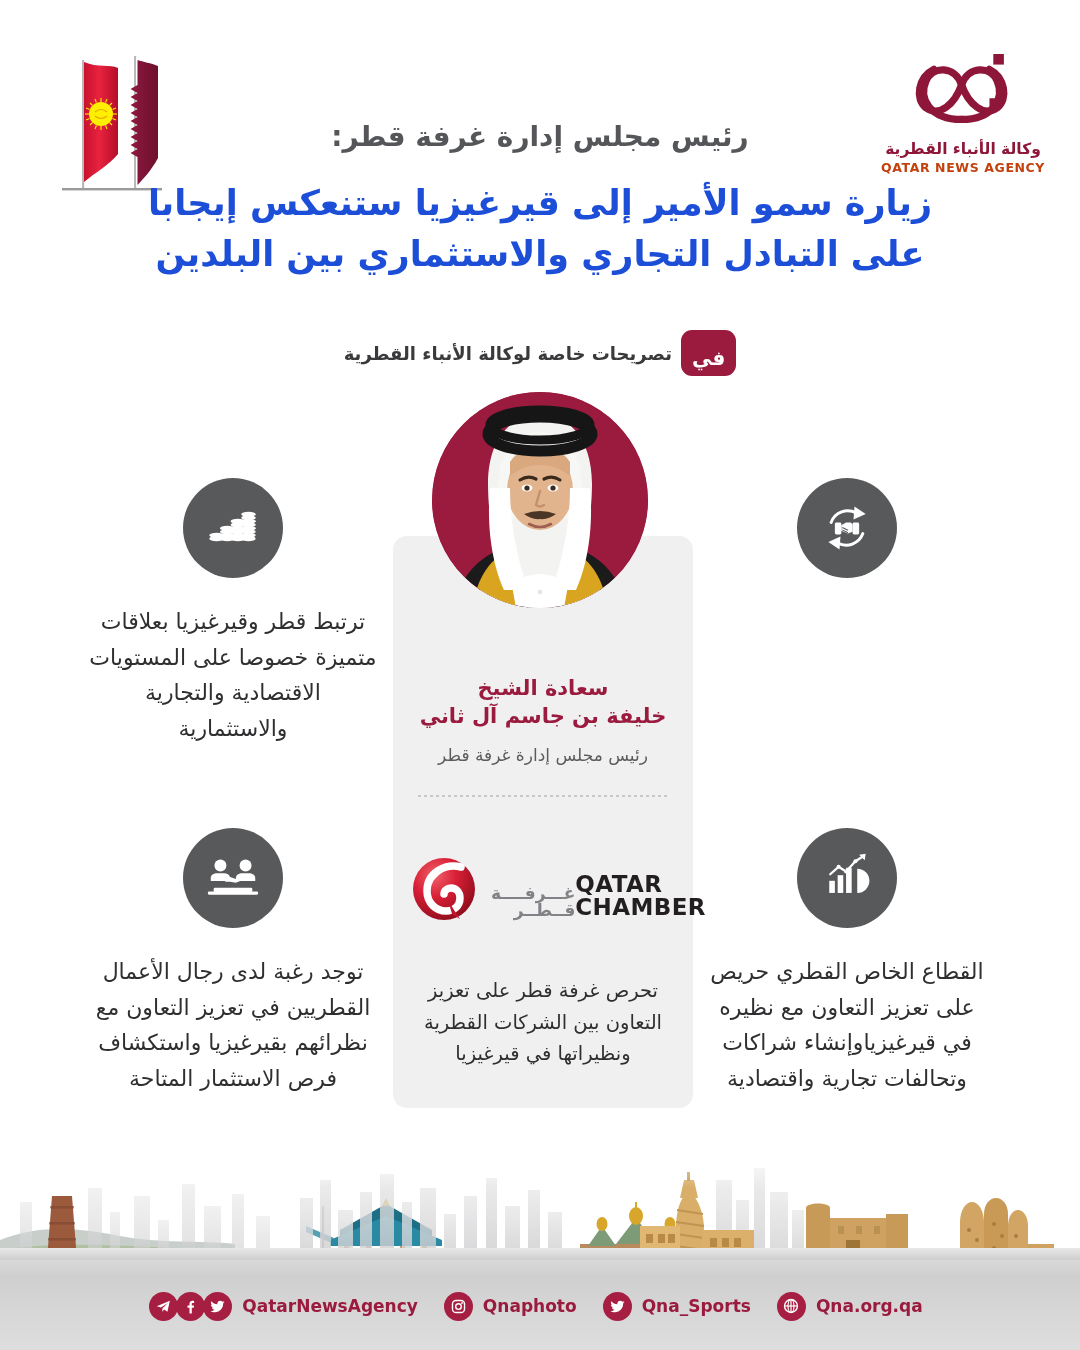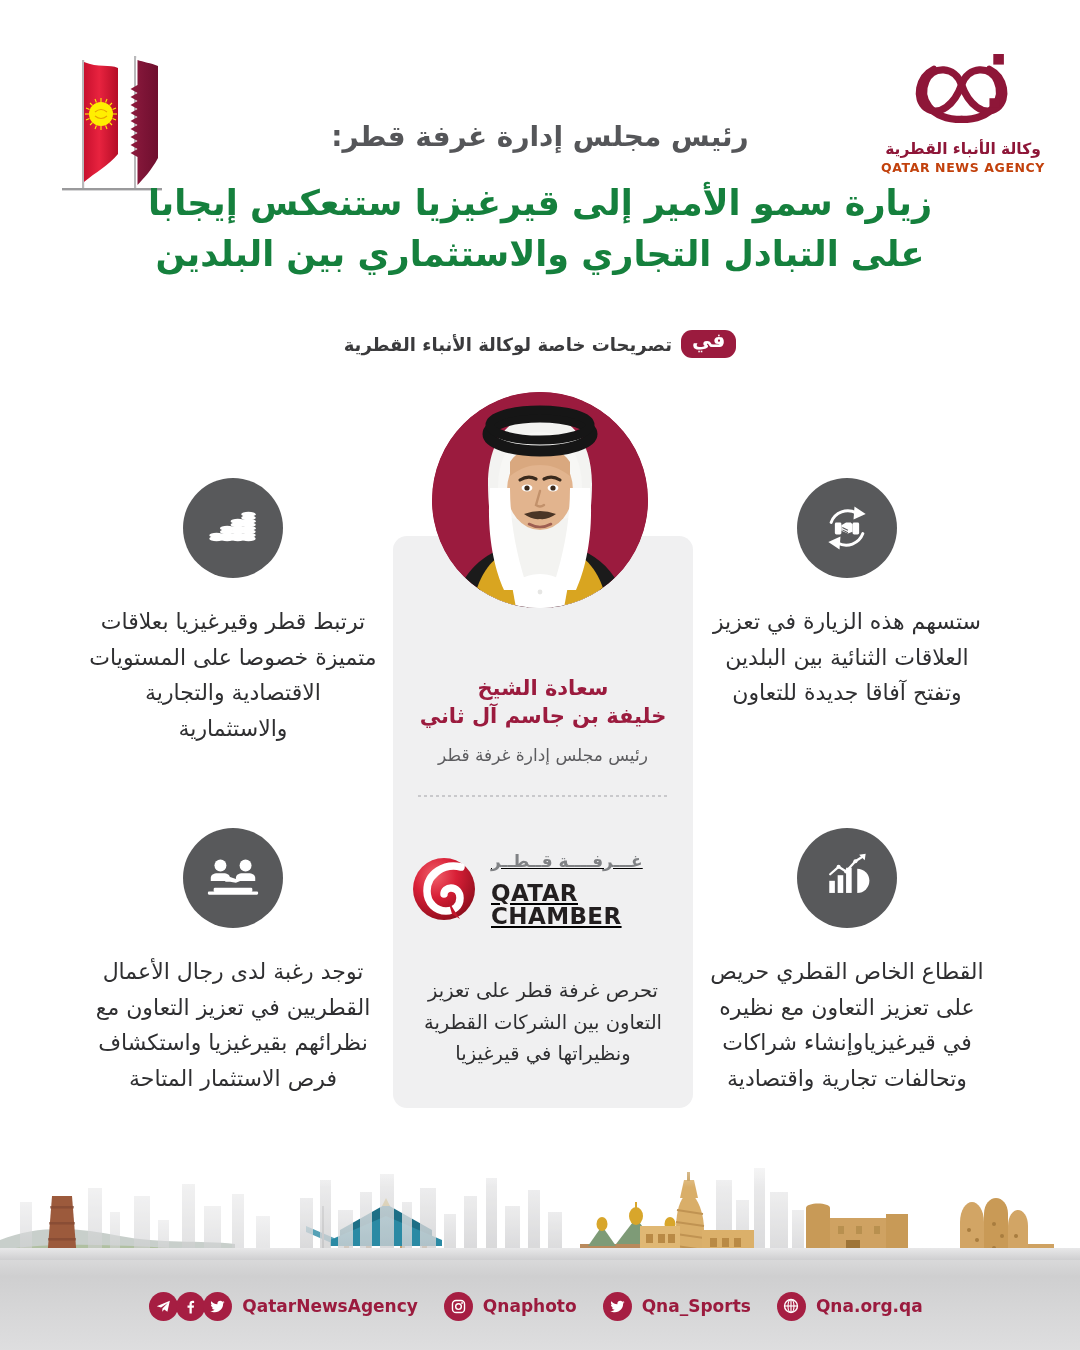--- a/index.html
+++ b/index.html
@@ -17,31 +17,31 @@
   .qna-logo .mark{width:125px;height:95px;margin:0 auto;display:block;}
   .qna-ar{font-size:15.5px;color:#8e1638;font-weight:bold;letter-spacing:.3px;line-height:1.1;margin-top:2px;}
   .qna-en{font-size:12.5px;color:#c2410c;font-weight:bold;letter-spacing:.6px;line-height:1.2;margin-top:2px;}
 
   .kicker{
     position:absolute;left:0;right:0;top:120px;text-align:center;
     font-size:28px;font-weight:bold;color:#555659;letter-spacing:0;
   }
   .headline{
     position:absolute;left:90px;right:90px;top:178px;text-align:center;
-    font-size:35px;font-weight:bold;color:#15803d;line-height:1.45;
+    font-size:35px;font-weight:bold;color:#1d4ed8;line-height:1.45;
   }
   .headline .l2{display:block;}
 
   .subtitle-wrap{
     position:absolute;left:0;right:0;top:330px;text-align:center;
     display:flex;align-items:center;justify-content:center;gap:9px;
   }
   .subtitle-badge{
     background:#9b1b3e;color:#ffffff;font-size:20px;font-weight:bold;
-    border-radius:11px;padding:0 11px 8px 11px;line-height:1;display:inline-block;
+    border-radius:11px;padding:18px 11px 8px 11px;line-height:1;display:inline-block;
   }
   .subtitle-text{font-size:18px;font-weight:bold;color:#3a3a3c;}
 
   
   .center-card{
     position:absolute;left:393px;top:536px;width:300px;height:572px;
     background:#f0f0f1;border-radius:14px;
   }
   .portrait{
     position:absolute;left:50%;top:392px;transform:translateX(-50%);
@@ -59,21 +59,21 @@
   .dotted-sep{
     position:absolute;left:418px;width:250px;top:795px;height:2px;z-index:5;
     background-image:linear-gradient(to right,#c9c9cc 45%,rgba(255,255,255,0) 0%);
     background-size:6px 2px;background-repeat:repeat-x;
   }
   .chamber-logo{
     position:absolute;left:405px;width:276px;top:850px;height:80px;z-index:5;
     display:flex;align-items:center;justify-content:flex-start;gap:8px;direction:ltr;
   }
   .chamber-mark{width:78px;height:78px;flex:0 0 auto;}
-  .chamber-words{display:flex;flex-direction:column;align-items:flex-start;line-height:1;text-decoration:underline;}
+  .chamber-words{display:flex;flex-direction:row;align-items:flex-end;line-height:1;}
   .chamber-ar{font-size:17px;color:#808285;font-weight:bold;letter-spacing:2px;direction:rtl;}
   .chamber-en{font-size:23px;color:#231f20;font-weight:bold;letter-spacing:.4px;margin-top:12px;}
   .center-text{
     position:absolute;left:404px;width:278px;top:975px;text-align:center;
     font-size:19.5px;color:#2f2f31;line-height:1.62;z-index:5;
   }
 
   
   .block{position:absolute;width:290px;text-align:center;}
   .block .icon-circle{
@@ -321,21 +321,20 @@
         <polygon points="22,53 10,45 23,39" fill="#ffffff"></polygon>
         <g fill="#ffffff">
           <rect x="17" y="24" width="7" height="13" rx="1.6"></rect>
           <rect x="36" y="24" width="7" height="13" rx="1.6"></rect>
           <path d="M24 27 L29 24 L34 24 L36 26 L36 34 L31 36 L24 33 Z"></path>
           <path d="M25 32 L31 35" stroke="#58595b" stroke-width="1.1"></path>
           <path d="M25 29.5 L31 32.5" stroke="#58595b" stroke-width="1.1"></path>
         </g>
       </svg>
     </div>
-    <div class="btext">ستسهم هذه الزيارة في تعزيز العلاقات الثنائية بين البلدين وتفتح آفاقا جديدة للتعاون</div>
   </div>
 
   <div class="block" id="block-bl">
     <div class="icon-circle">
       <svg viewBox="0 0 60 60" width="58" height="58">
         <g fill="#ffffff">
           <circle cx="17" cy="17" r="6.2"></circle>
           <circle cx="43" cy="17" r="6.2"></circle>
           <path d="M7 42 L7 30 C7 26.5 10 25 14 25 L20 25 C24 25 27 26.5 27 30 L27 33 L7 33 Z"></path>
           <path d="M53 42 L53 30 C53 26.5 50 25 46 25 L40 25 C36 25 33 26.5 33 30 L33 33 L53 33 Z"></path>

